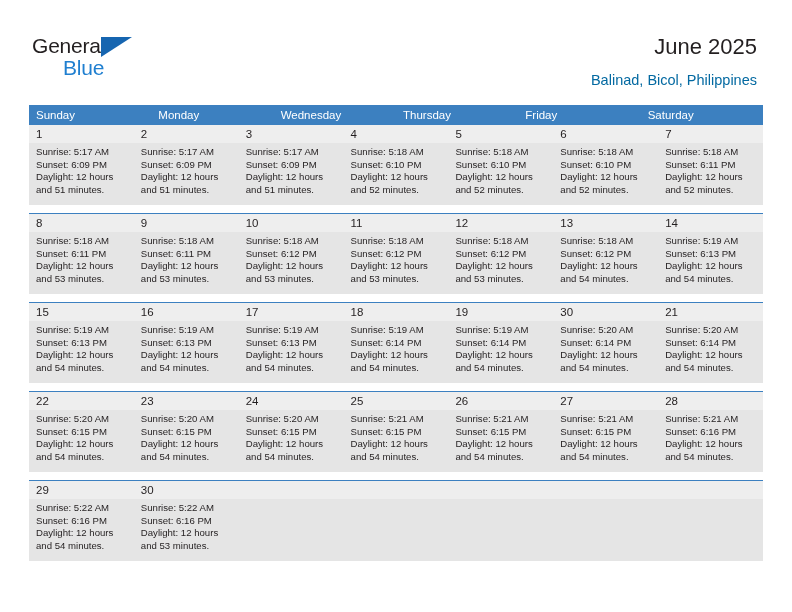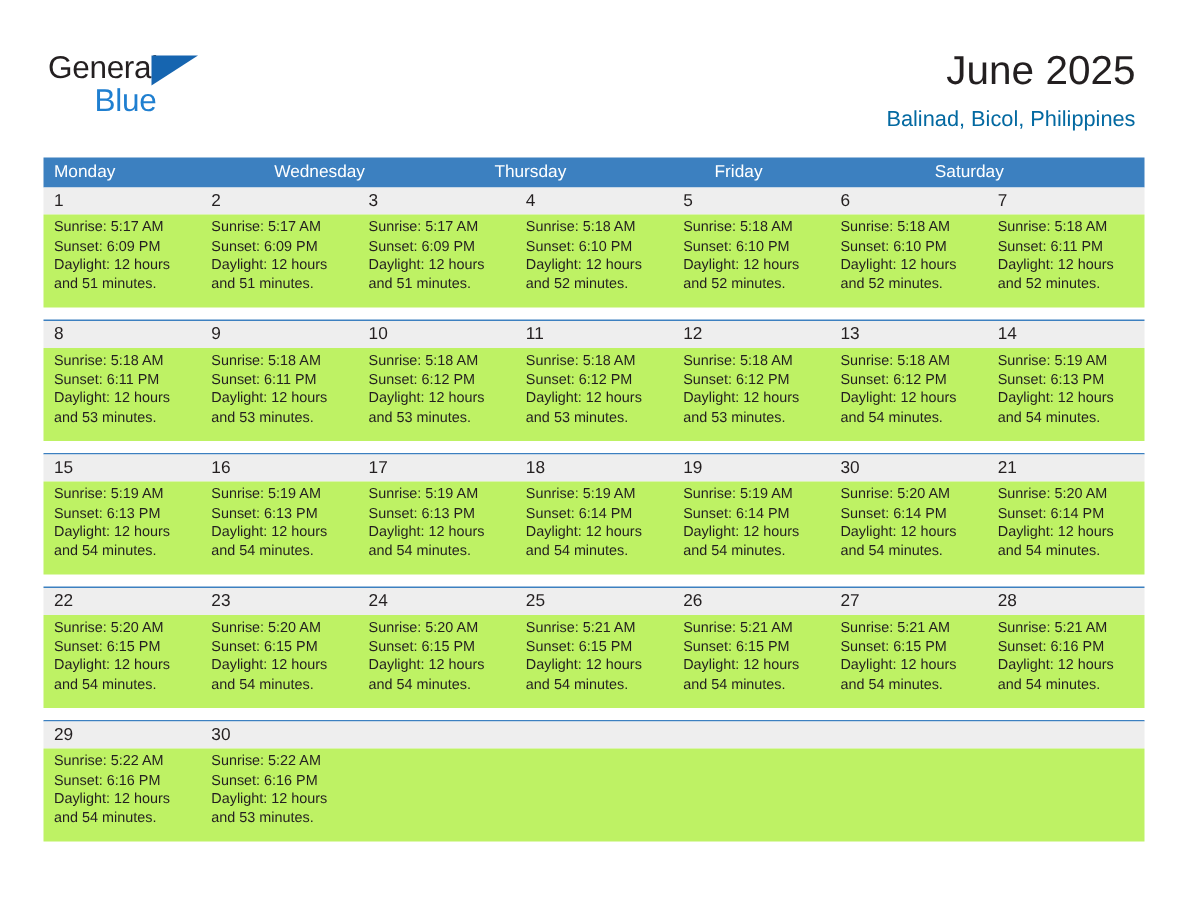--- a/index.html
+++ b/index.html
@@ -69,21 +69,21 @@
     letter-spacing: -0.2px;
   }
 
   .title-block {
     position: absolute;
     right: 35px;
     top: 30px;
     text-align: right;
   }
   .cal-title {
-    font-size: 27px;
+    font-size: 22px;
     color: #231f20;
     line-height: 34px;
     white-space: nowrap;
   }
   .cal-subtitle {
     font-size: 14.5px;
     color: #0369a1;
     line-height: 22px;
     margin-top: 5px;
     white-space: nowrap;
@@ -132,21 +132,21 @@
     box-sizing: border-box;
     font-size: 11.5px;
     line-height: 18px;
     padding-left: 7px;
     color: #231f20;
   }
 
   .detail-row {
     display: flex;
     height: 62px;
-    background: #bef264;
+    background: #e5e5e5;
   }
   .detail-cell {
     flex: 1 1 0;
     box-sizing: border-box;
     padding: 3px 7px 0 7px;
     font-size: 9.6px;
     line-height: 12.6px;
     color: #231f20;
   }
   .detail-line {
@@ -170,20 +170,21 @@
 
     <div class="title-block">
       <div class="cal-title">June 2025</div>
       <div class="cal-subtitle">Balinad, Bicol, Philippines</div>
     </div>
 
   </div>
 
   <div class="calendar">
     <div class="weekday-row">
+        <div class="weekday">Sunday</div>
         <div class="weekday">Monday</div>
         <div class="weekday">Wednesday</div>
         <div class="weekday">Thursday</div>
         <div class="weekday">Friday</div>
         <div class="weekday">Saturday</div>
       </div>
     <div class="weeks-container">
         <div class="week">
           <div class="daynum-row">
             <div class="daynum">1</div>

